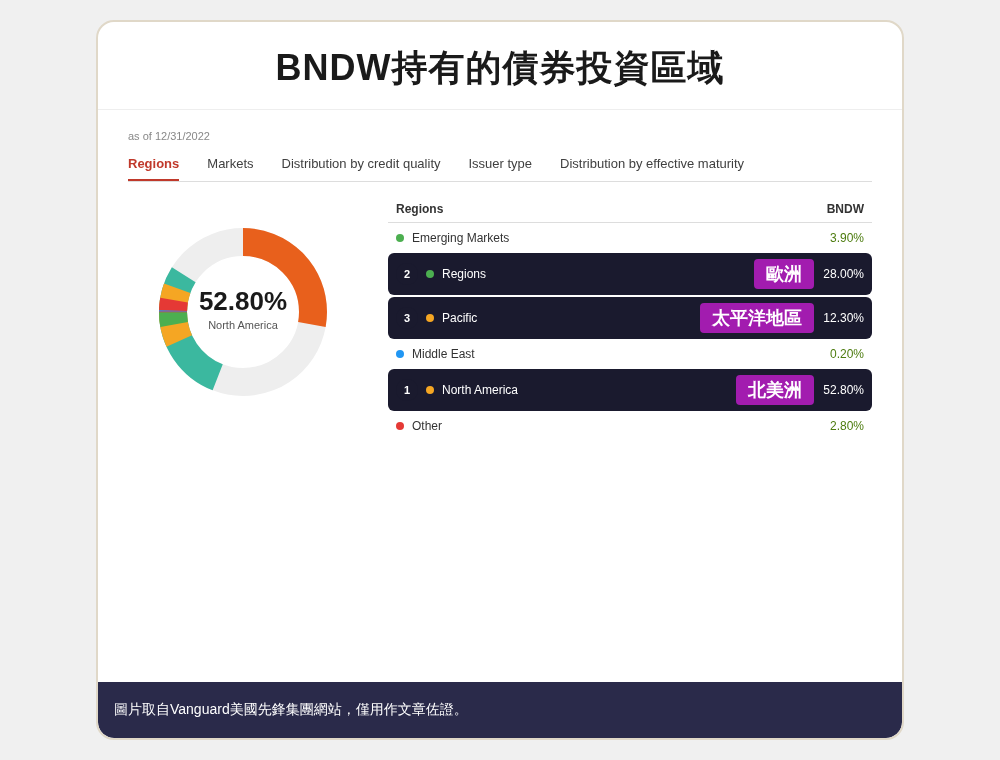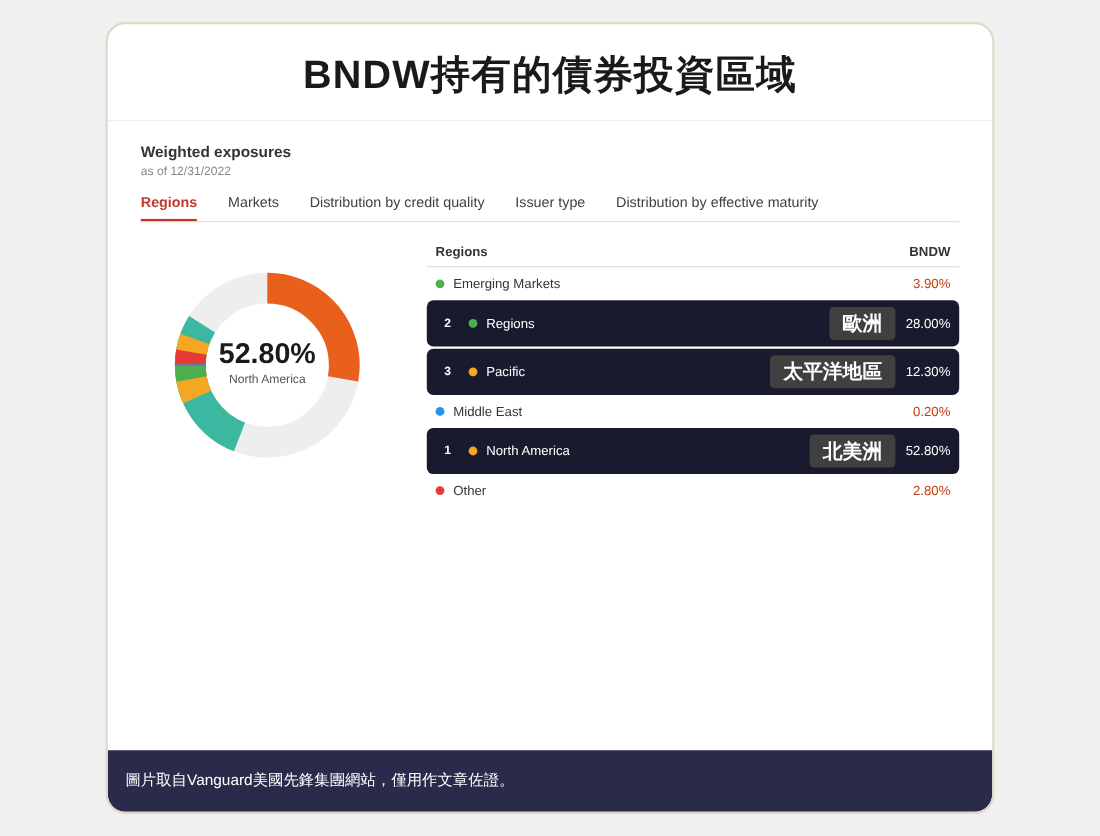--- a/index.html
+++ b/index.html
@@ -141,42 +141,42 @@
       margin-right: 8px;
       flex-shrink: 0;
     }
     .row-name {
       font-size: 12px;
       color: #333;
       flex: 1;
     }
     .row-value {
       font-size: 12px;
-      color: #c2410c;
+      color: #4d7c0f;
       min-width: 50px;
       text-align: right;
     }
     .badge {
       width: 22px;
       height: 22px;
       border-radius: 50%;
       background: #1a1a2e;
       color: #fff;
       font-size: 11px;
       font-weight: bold;
       display: flex;
       align-items: center;
       justify-content: center;
       margin-right: 8px;
       flex-shrink: 0;
     }
     .badge.dark { background: #1a1a2e; }
     
     .annotation-inline {
-      background: #404040;
+      background: #a21caf;
       color: #fff;
       font-size: 18px;
       font-weight: bold;
       padding: 3px 12px;
       border-radius: 4px;
       margin-left: 10px;
       white-space: nowrap;
     }
     .footer-area {
       background: #2a2a4a;
@@ -195,21 +195,20 @@
 </head>
 <body>
 
 <div class="card">
 
   <div class="title-bar">
     <div class="title-text">BNDW持有的債券投資區域</div>
   </div>
 
   <div class="content-area">
-    <div class="weighted-label">Weighted exposures</div>
     <div class="date-label">as of 12/31/2022</div>
 
     <div class="tabs">
       <div class="tab active">Regions</div>
       <div class="tab">Markets</div>
       <div class="tab">Distribution by credit quality</div>
       <div class="tab">Issuer type</div>
       <div class="tab">Distribution by effective maturity</div>
     </div>
 

